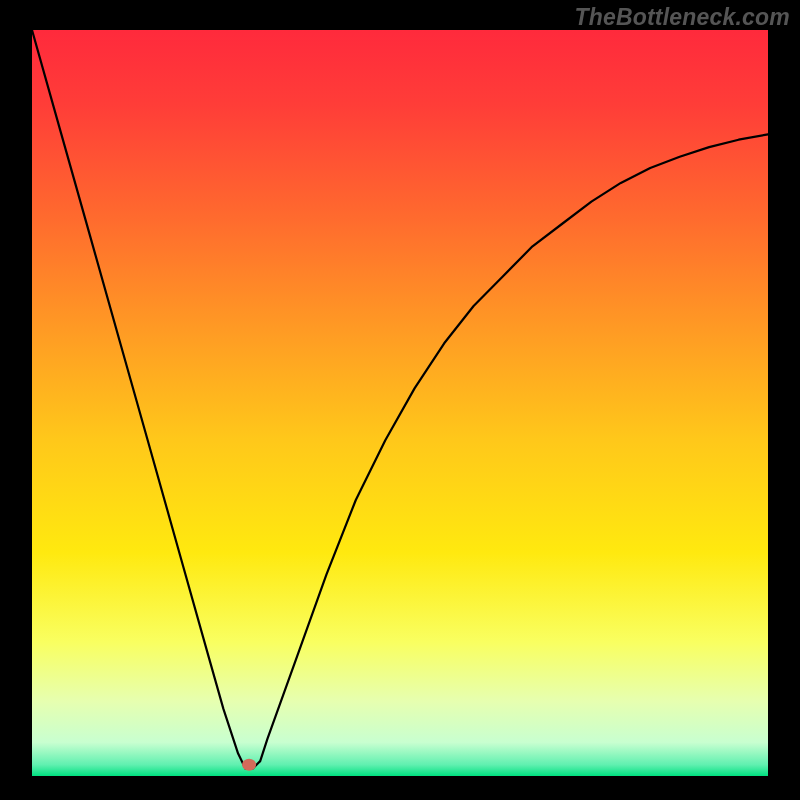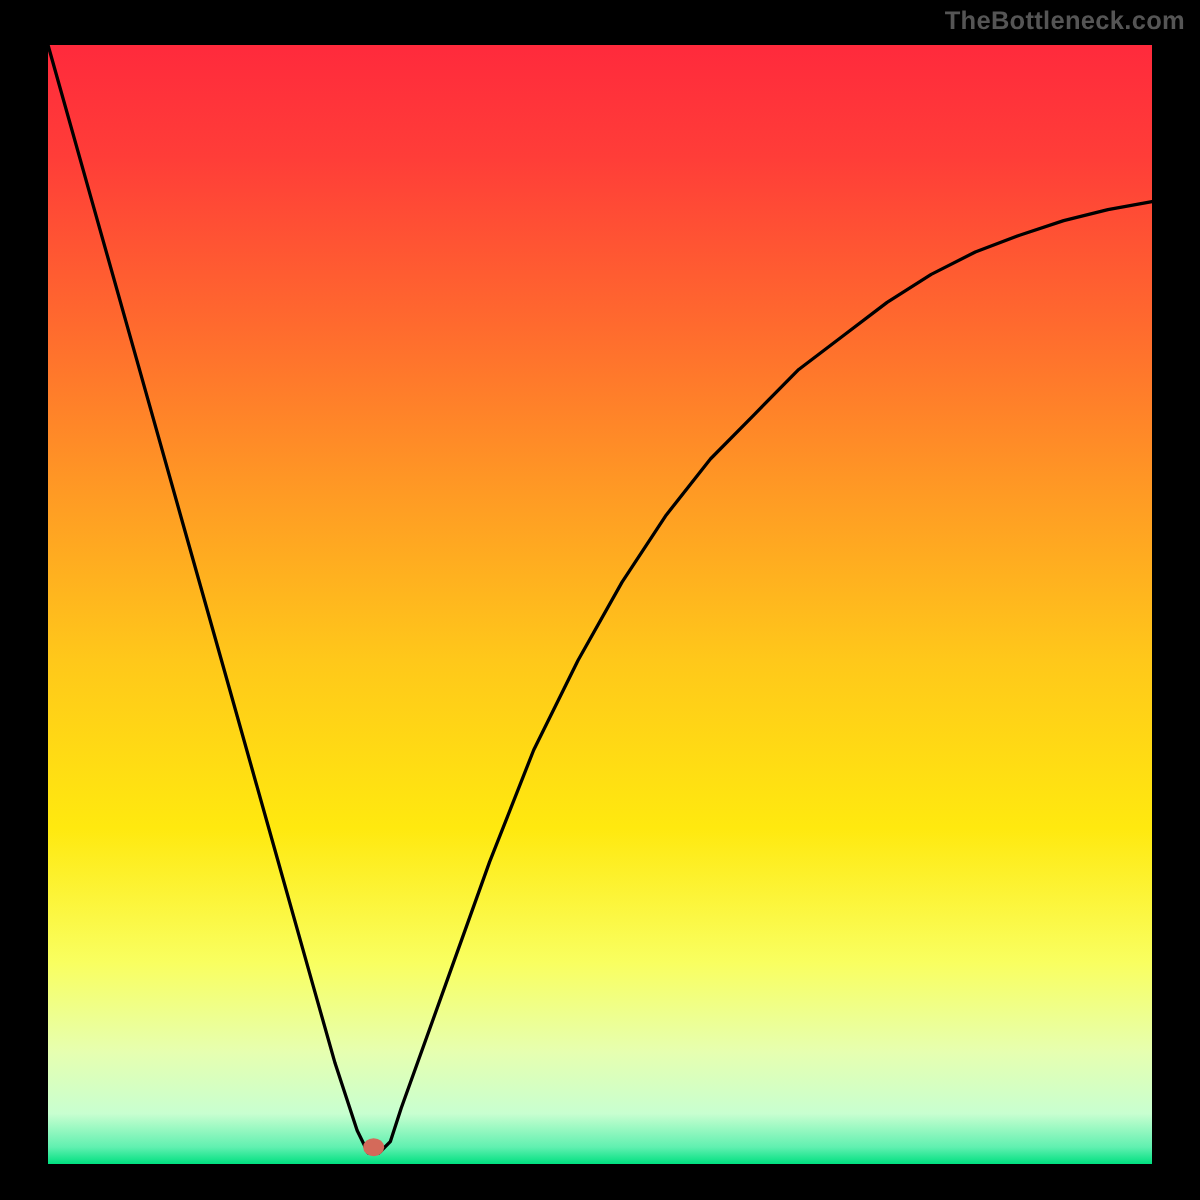--- a/index.html
+++ b/index.html
@@ -15,24 +15,25 @@
     position: relative;
     width: 800px;
     height: 800px;
     background: #000;
   }
   .watermark {
     position: absolute;
     top: 4px;
     right: 10px;
     color: #555555;
-    font-size: 17px;
+    font-size: 23px;
     font-weight: 600;
     letter-spacing: 0.2px;
     user-select: none;
+    font-style: italic;
   }
   svg {
     display: block;
   }
 </style>
 </head>
 <body>
 
 <div class="stage">
 

